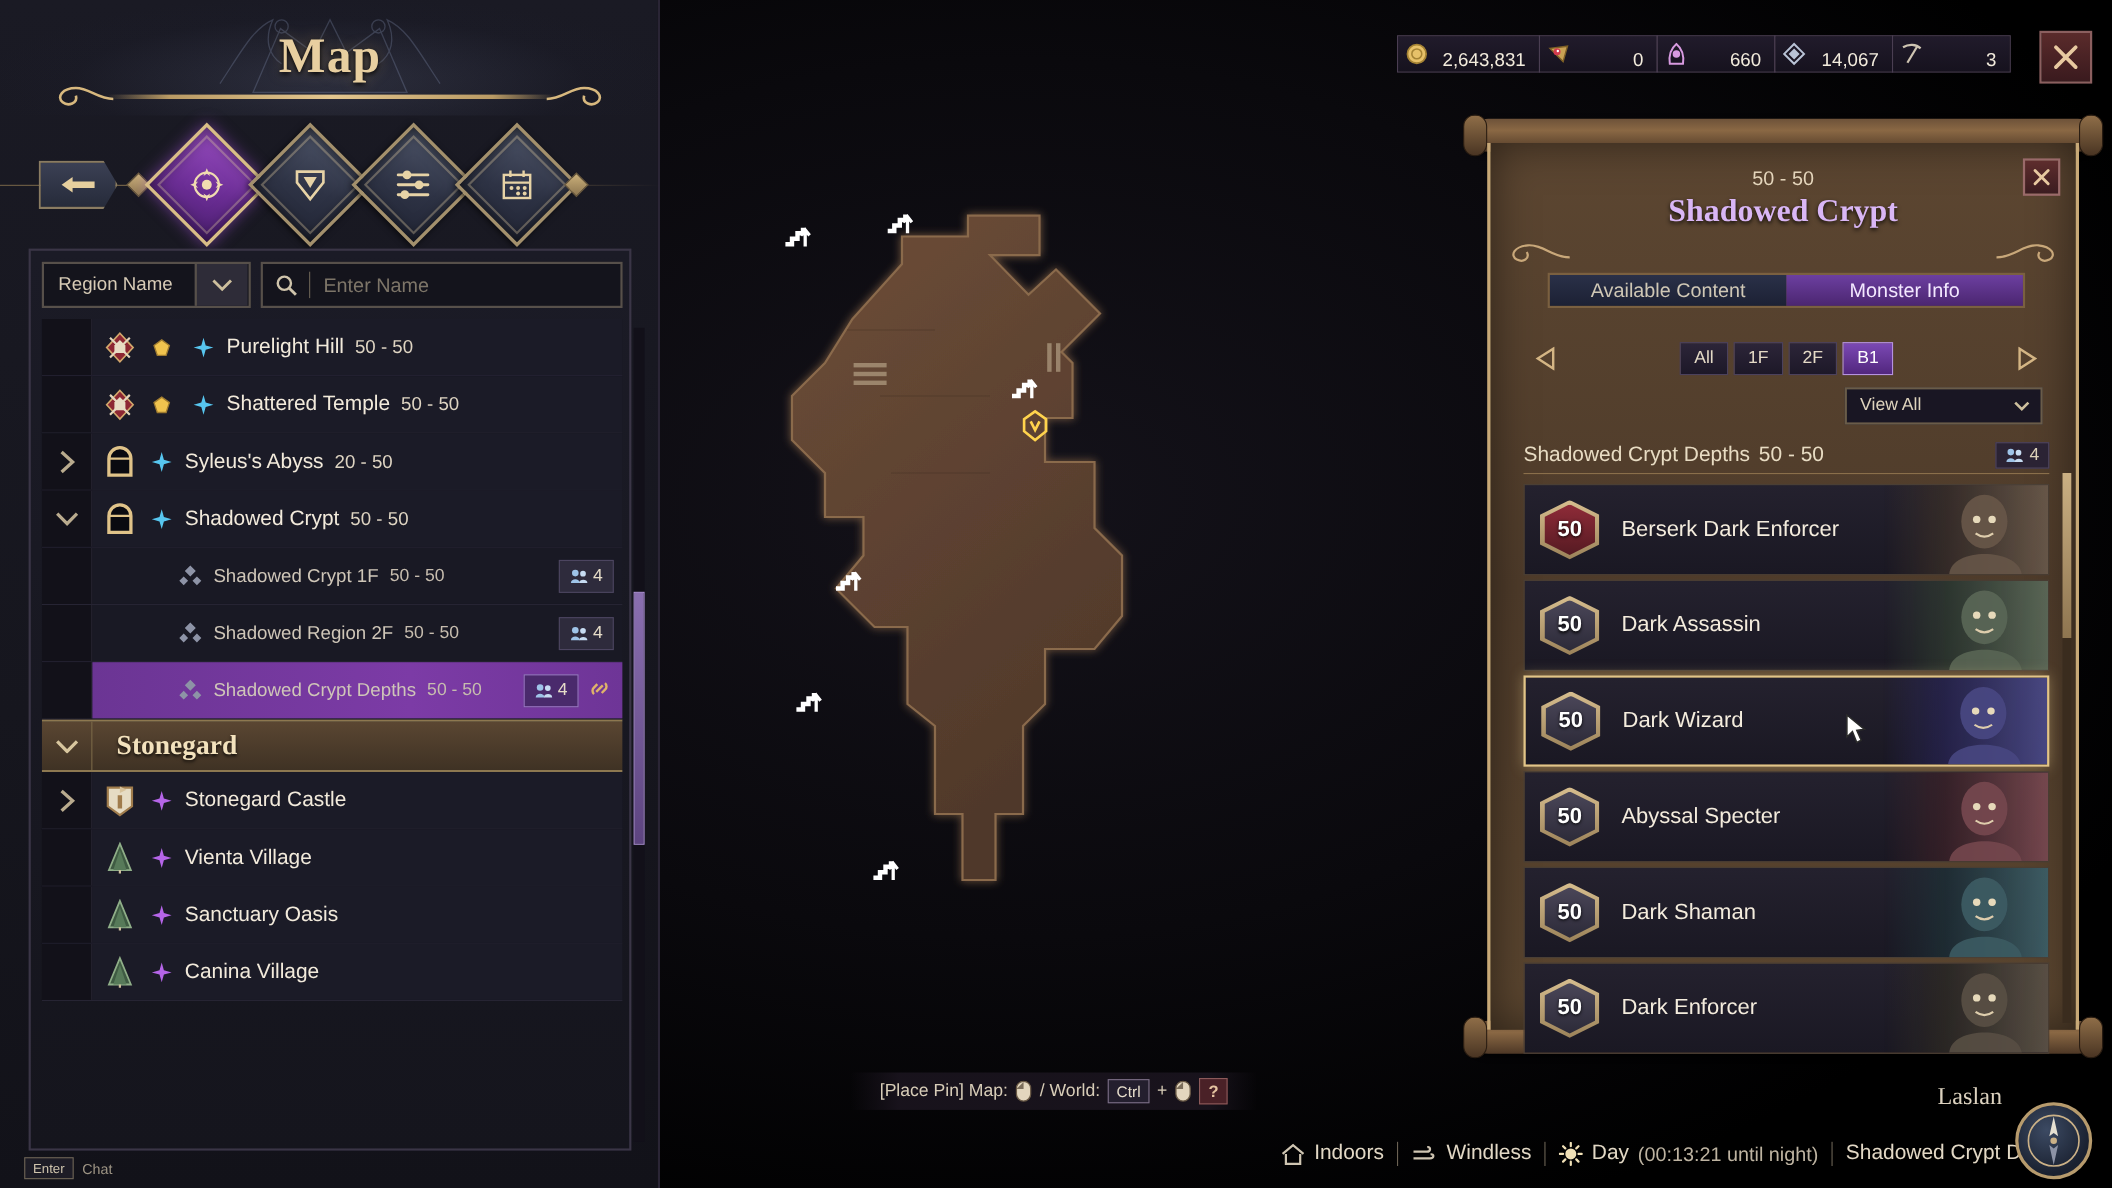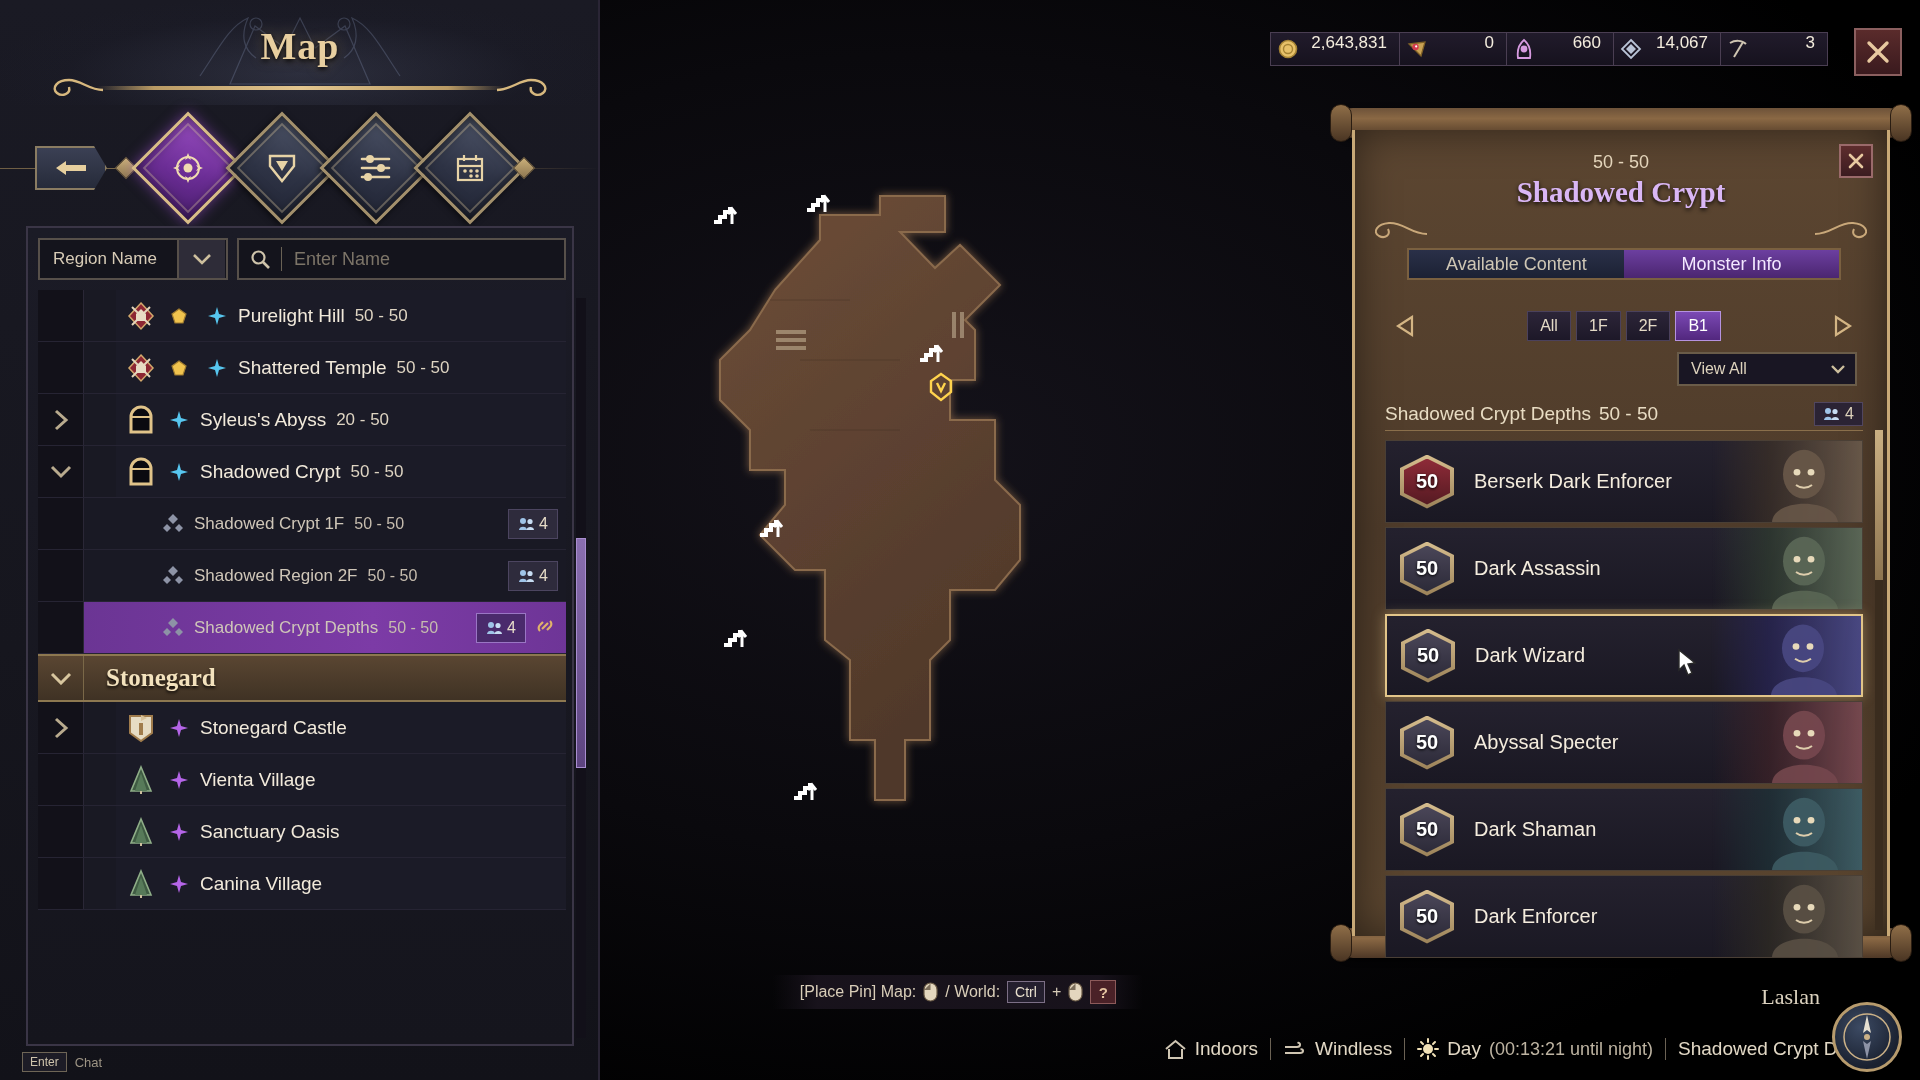--- a/index.html
+++ b/index.html
@@ -19,21 +19,21 @@
     border-right: 2px solid #2a2535;
   }
   .crest {
     position:absolute; left:0; top:0; width:600px; height:105px;
     background: radial-gradient(ellipse at 50% 70%, rgba(120,130,165,0.20) 0%, rgba(40,45,70,0.05) 55%, transparent 75%);
   }
   .crest-wings { position:absolute; left:50%; top:6px; transform:translateX(-50%);
      width:440px; height:85px; opacity:.35; }
   .panel-title {
     position: absolute; left: 0; top: 24px; width: 600px; text-align: center;
-    font-size: 38px; font-weight: bold; letter-spacing: 1px;
+    font-size: 45px; font-weight: bold; letter-spacing: 1px;
     color: #e8cfa0;
     text-shadow: 0 2px 5px rgba(0,0,0,.95), 0 0 14px rgba(200,160,90,.35);
     font-family: "Liberation Serif", serif;
   }
   .title-rule { position:absolute; left:45px; top:84px; width:510px; height:8px; }
   .title-rule .bar { position:absolute; left:52px; top:2px; width:408px; height:4px;
     background: linear-gradient(90deg, rgba(190,150,90,0) 0%, #b99a64 14%, #e3c68f 50%, #b99a64 86%, rgba(190,150,90,0) 100%); }
   .flourish { position:absolute; top:-10px; width:60px; height:26px; color:#d7b87e; }
   .flourish.l { left:0; } .flourish.r { right:0; transform: scaleX(-1); }
 
@@ -77,21 +77,21 @@
   .search-box .mag { width:42px; display:flex; align-items:center; justify-content:center; color:#cfc4ab; }
   .search-box .divider { width:1px; height:24px; background:#6a6255; }
   .search-input { flex:1; background:transparent; border:0; outline:0; padding-left:12px;
     color:#f0e7d6; font-size:18px; font-family:"Liberation Sans",sans-serif; }
   .search-input::placeholder { color:#7d7568; }
 
   
   .scroll-area { position:absolute; left:10px; top:62px; width:528px; height:748px; overflow:hidden; }
   .row { position:relative; height:52px; display:flex; align-items:center;
      border-bottom:1px solid #262433; cursor:pointer; }
-  .row.indent-0 { background:#191923;gap:32px; }
+  .row.indent-0 { background:#191923; }
   .row .expander { width:46px; height:100%; display:flex; align-items:center; justify-content:center;
      color:#b9ab8e; background:#121119; border-right:1px solid #2a2736; }
   .row .expander.none { color:transparent; }
   .row .body { flex:1; height:100%; display:flex; align-items:center; padding-left:8px; background:#1b1b27; }
   .row.sub .body { padding-left:72px; background:#191924; }
   .row.selected .body { background: linear-gradient(90deg,#6b3594,#7c3ba6 60%, #6e3597); }
   .row .ic { width:34px; height:34px; margin-right:4px; display:flex; align-items:center; justify-content:center; }
   .row .nm { color:#f2eadb; font-size:19px; white-space:nowrap; }
   .row.sub .nm { color:#cfc6b8; font-size:17px; }
   .row .lv { color:#ded4c2; font-size:17px; margin-left:10px; }
@@ -116,21 +116,21 @@
   .key-cap { border:1px solid #6e6556; background:#1d1c26; color:#cfc4ad; font-size:12px; padding:2px 7px; }
   .chat-lbl { color:#9d9484; font-size:13px; }
 
   
   .map-canvas { position:absolute; left:600px; top:0; width:700px; height:1000px; }
   .stair { position:absolute; width:26px; height:26px; }
   .player-marker { position:absolute; width:26px; height:30px; color:#ffd34d; }
 
   
   .currency-bar { position:absolute; right:92px; top:32px; height:34px; display:flex; }
-  .cur { display:flex; align-items:flex-start; height:34px; border:1px solid #4a3e52;
+  .cur { display:flex; align-items:flex-end; height:34px; border:1px solid #4a3e52;
      background:linear-gradient(180deg,#211b2b,#16121e); margin-left:-1px; }
   .cur .ci { width:34px; height:32px; display:flex; align-items:center; justify-content:center; }
   .cur .cv { min-width:72px; text-align:right; padding:0 12px 0 6px; color:#f3ecdd; font-size:17px; }
   .close-x { position:absolute; right:18px; top:28px; width:48px; height:48px;
      border:2px solid #8b5f5f; background:linear-gradient(180deg,#5a2b2b,#3a1a1e);
      display:flex; align-items:center; justify-content:center; cursor:pointer; }
   .close-x svg { color:#e8c9a0; }
 
   
   .scroll-panel { position:absolute; left:1338px; top:108px; width:566px; height:850px; }

